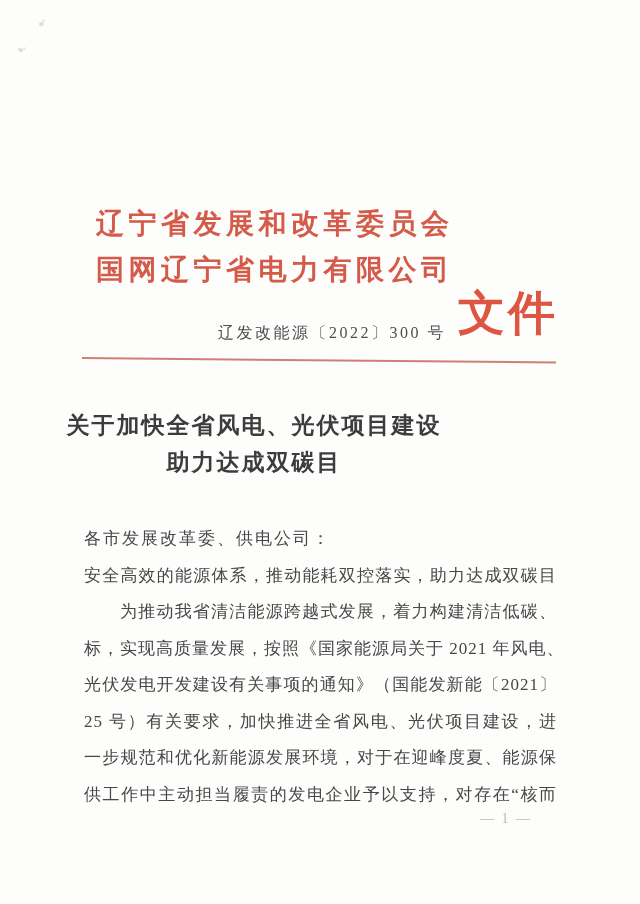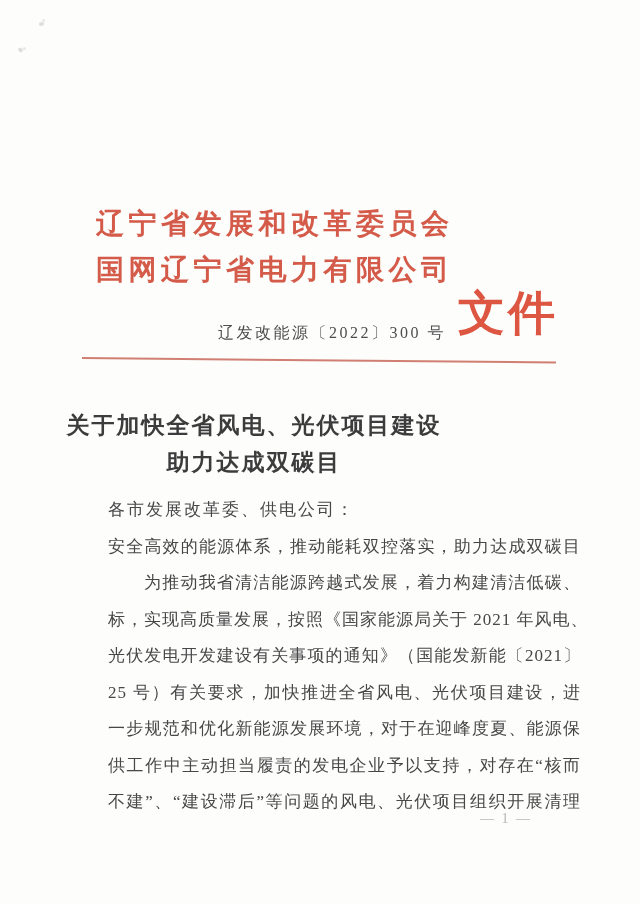--- a/index.html
+++ b/index.html
@@ -79,27 +79,26 @@
     text-align: center;
     font-size: 23px;
     font-weight: bold;
     color: #3c3c3c;
     line-height: 37px;
     letter-spacing: 2px;
   }
 
   .doc-body {
     position: absolute;
-    left: 84px; top: 492px;
+    left: 84px; top: 521px;
     width: 473px;
     font-size: 17px;
     color: #474747;
     line-height: 36.5px;
     letter-spacing: 1px;
-    margin-left: 24px;
   }
   .bline {
     text-align: justify;
     text-align-last: justify;
     white-space: nowrap;
     height: 36.5px;
   }
   .salut {
     text-align: left;
     text-align-last: left;
@@ -145,18 +144,17 @@
 
   <div class="doc-body">
     <div class="salut">各市发展改革委、供电公司：</div>
     <div class="bline">安全高效的能源体系，推动能耗双控落实，助力达成双碳目</div>
     <div class="bline indent">为推动我省清洁能源跨越式发展，着力构建清洁低碳、</div>
     <div class="bline">标，实现高质量发展，按照《国家能源局关于 2021 年风电、</div>
     <div class="bline">光伏发电开发建设有关事项的通知》（国能发新能〔2021〕</div>
     <div class="bline">25 号）有关要求，加快推进全省风电、光伏项目建设，进</div>
     <div class="bline">一步规范和优化新能源发展环境，对于在迎峰度夏、能源保</div>
     <div class="bline">供工作中主动担当履责的发电企业予以支持，对存在“核而</div>
-    <div class="bline">不建”、“建设滞后”等问题的风电、光伏项目组织开展清理</div>
   </div>
 
   <div class="pageno">— 1 —</div>
 
 </div>
 
 </body></html>

